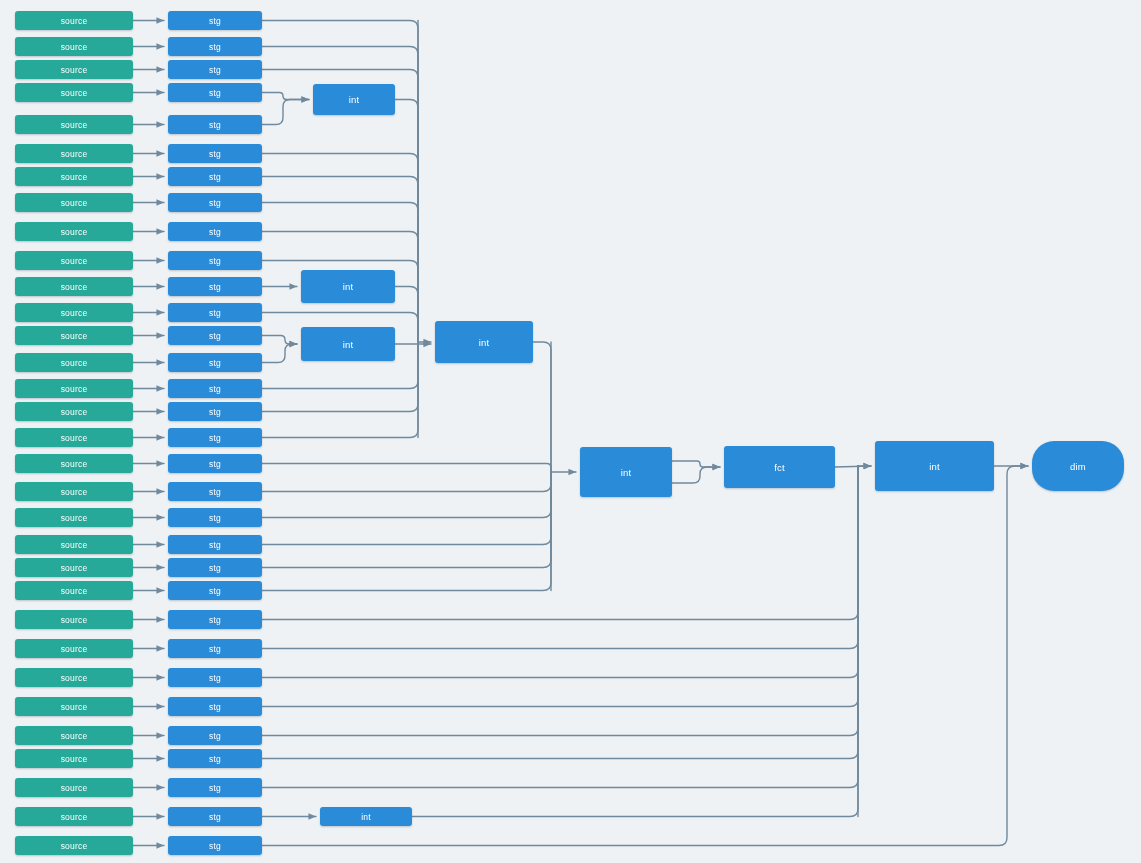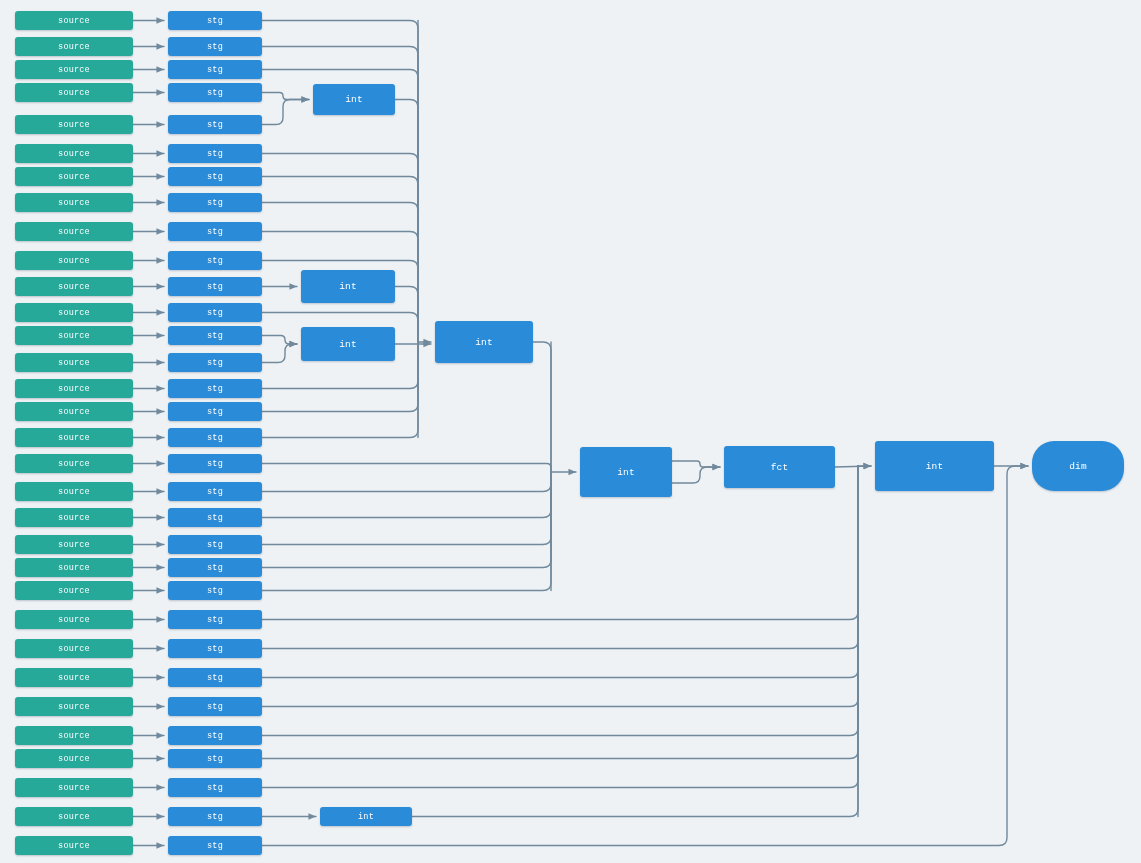--- a/index.html
+++ b/index.html
@@ -3,21 +3,21 @@
 <meta charset="utf-8">
 <title>Data Lineage Graph</title>
 <style>
   html,body{margin:0;padding:0;}
   body{
     background:#eef2f5;
     font-family:"Liberation Sans", sans-serif;
     width:1141px;height:863px;
     overflow:hidden;
   }
-  #canvas{position:relative;width:1141px;height:863px;font-family:Liberation Mono, monospace;}
+  #canvas{position:relative;width:1141px;height:863px;}
   svg#edges{position:absolute;left:0;top:0;width:1141px;height:863px;pointer-events:none;}
   .node{
     position:absolute;
     box-sizing:border-box;
     display:flex;align-items:center;justify-content:center;
     color:#ffffff;
     border-radius:3px;
     box-shadow:0 1px 2px rgba(60,80,100,0.28);
     letter-spacing:.2px;
     white-space:nowrap;

